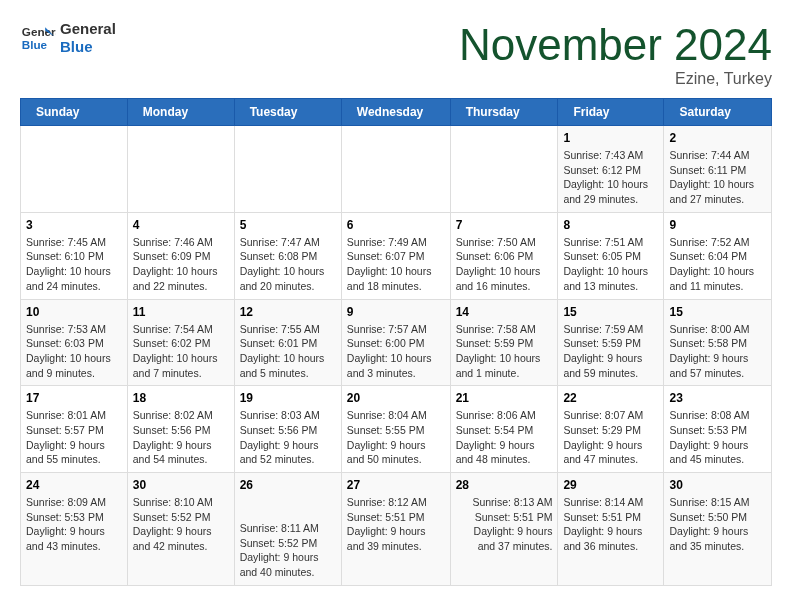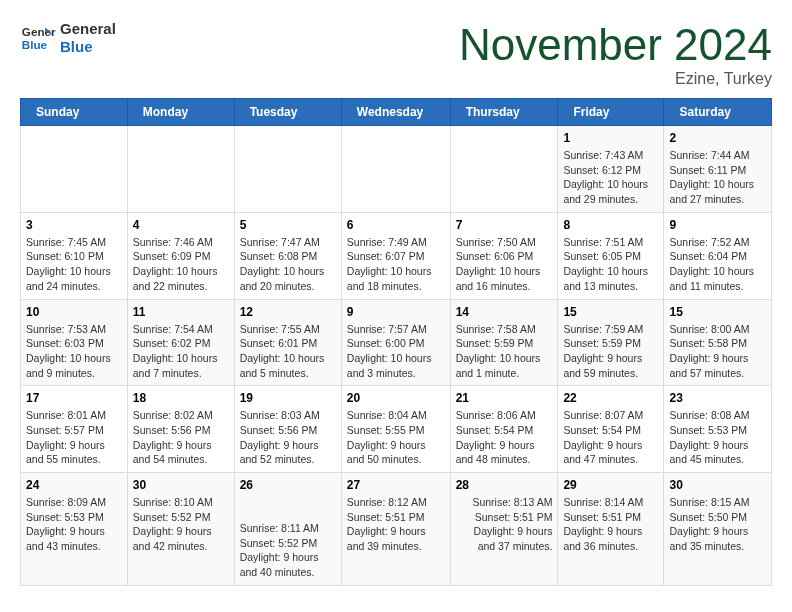--- a/index.html
+++ b/index.html
@@ -251,21 +251,21 @@
         </td>
         <td>
           <span class="day-number">21</span>
           <div class="day-info" style="white-space: pre-line;">Sunrise: 8:06 AM
 Sunset: 5:54 PM
 Daylight: 9 hours and 48 minutes.</div>
         </td>
         <td>
           <span class="day-number">22</span>
           <div class="day-info" style="white-space: pre-line;">Sunrise: 8:07 AM
-Sunset: 5:54 PM
+Sunset: 5:29 PM
 Daylight: 9 hours and 47 minutes.</div>
         </td>
         <td>
           <span class="day-number">23</span>
           <div class="day-info" style="white-space: pre-line;">Sunrise: 8:08 AM
 Sunset: 5:53 PM
 Daylight: 9 hours and 45 minutes.</div>
         </td>
       </tr>
       <tr>

